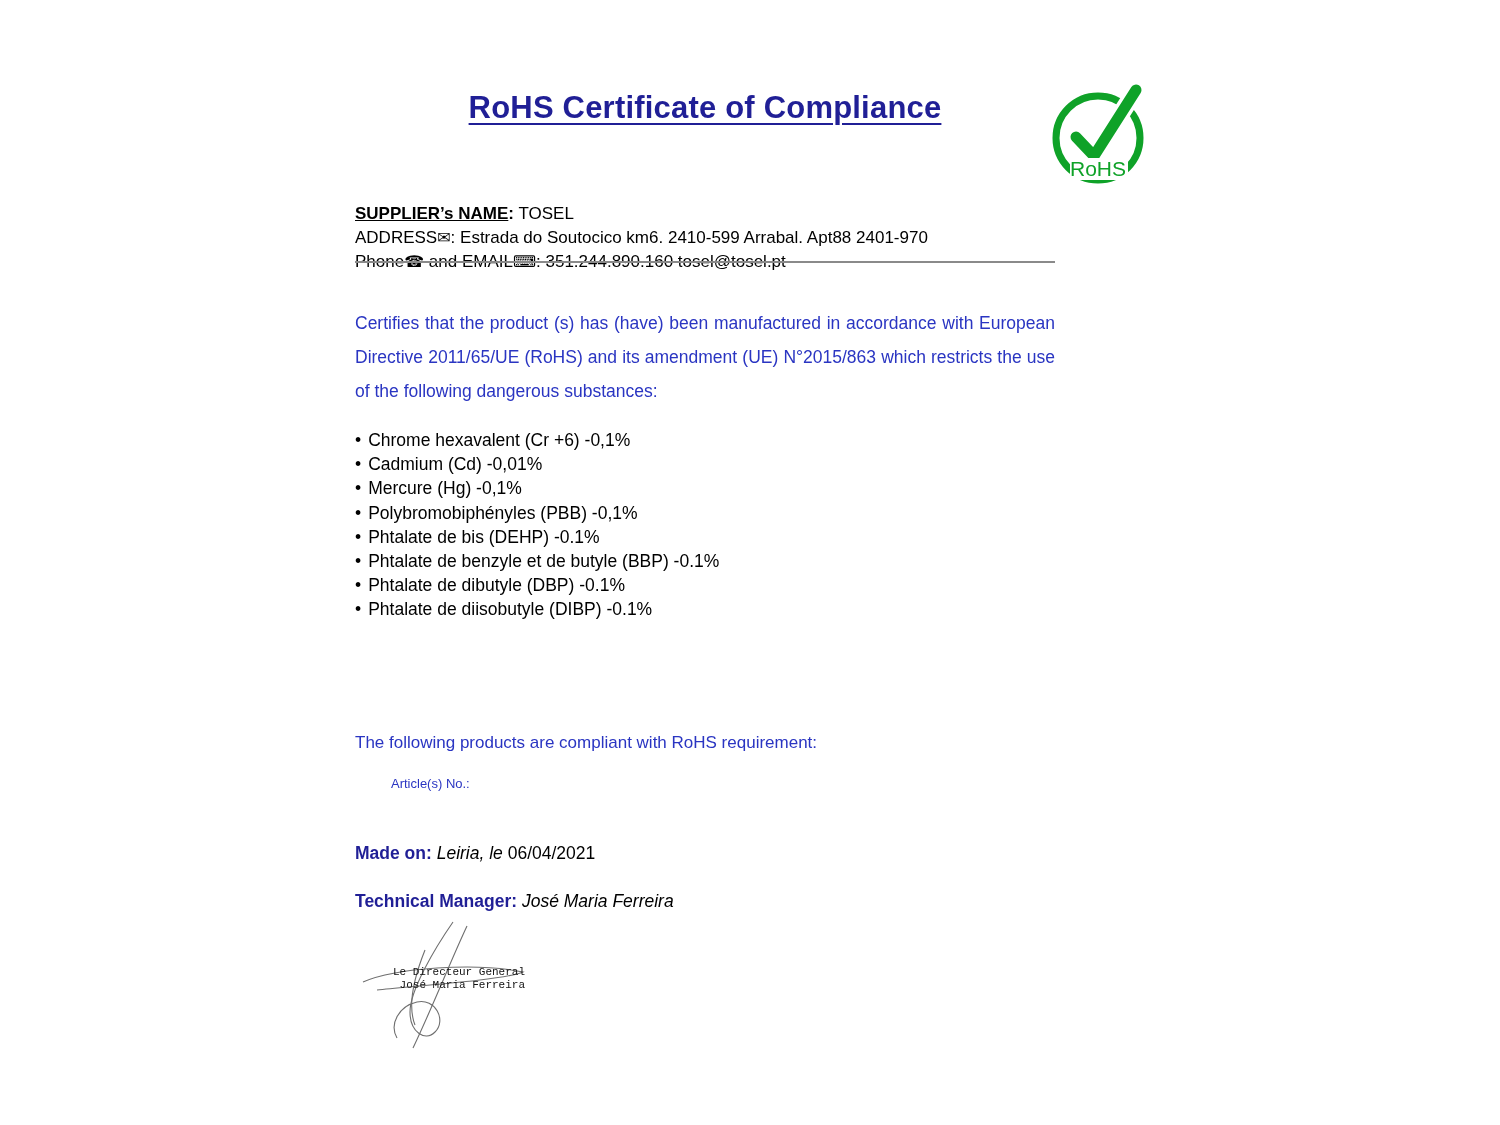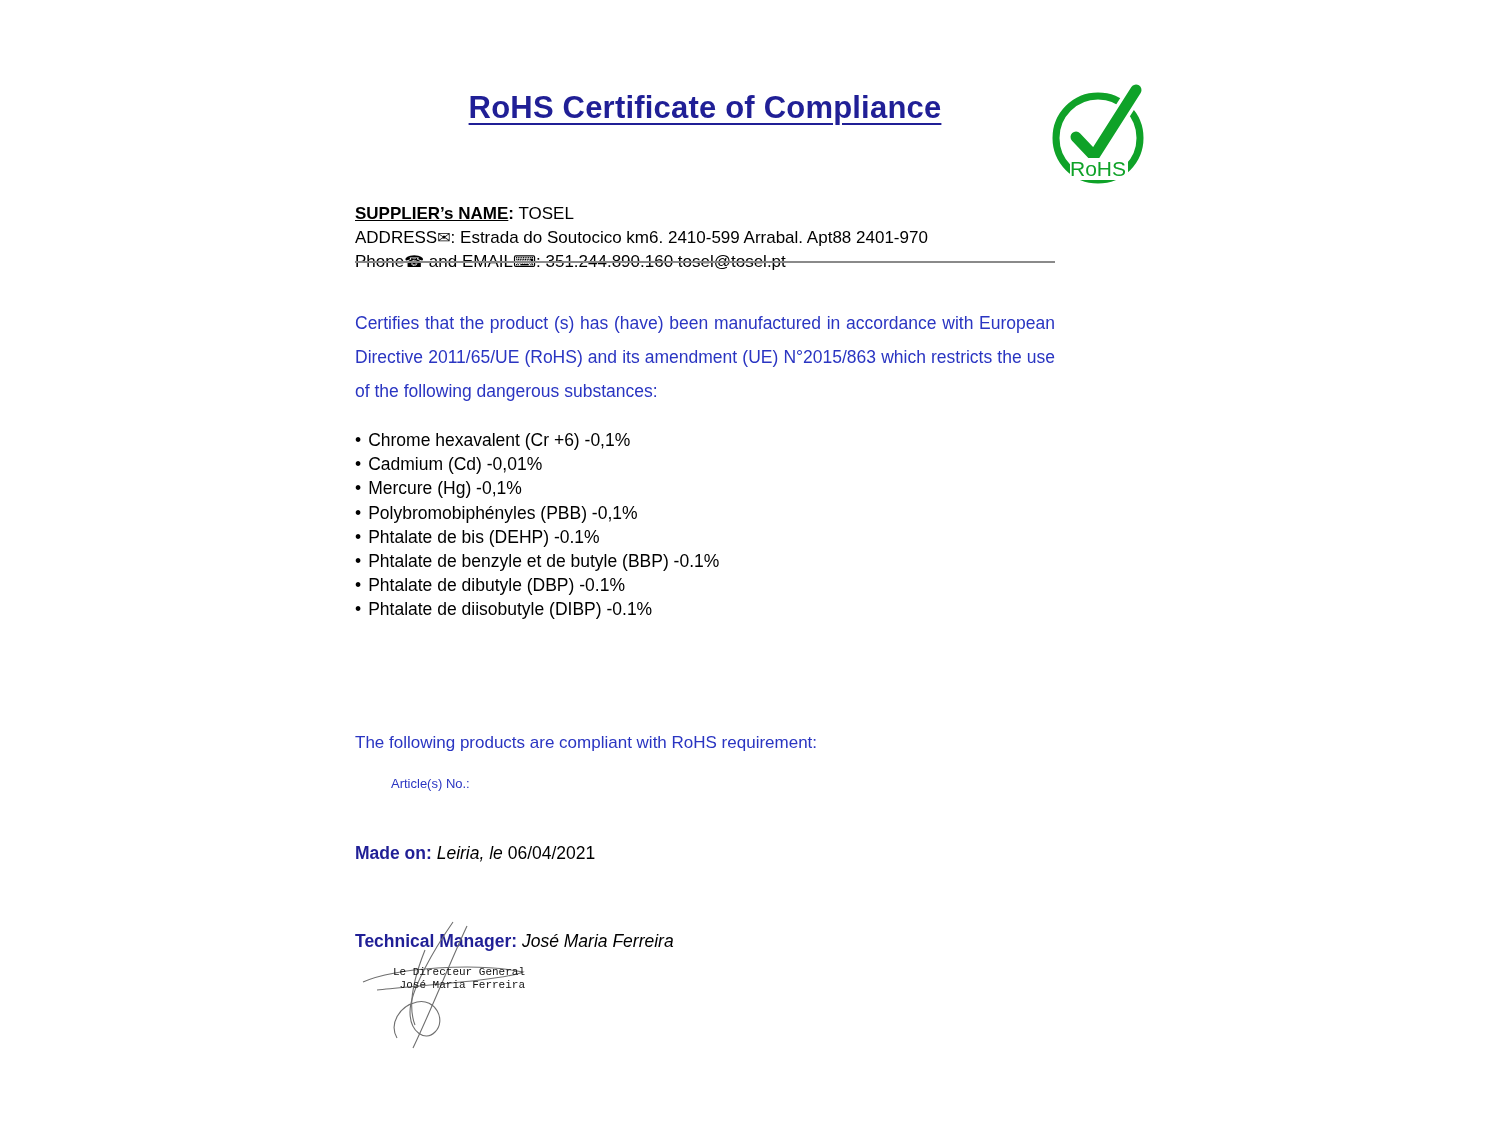--- a/index.html
+++ b/index.html
@@ -94,21 +94,20 @@
     left: 355px; top: 843px; width: 760px;
     font-size: 17.5px;
   }
   .made-on .lbl { font-weight: bold; color: var(--title-blue); }
   .made-on .place { font-style: italic; }
 
   .tech-mgr {
     position: absolute;
     left: 355px; top: 891px; width: 760px;
     font-size: 17.5px;
-    margin-top: 40px;
   }
   .tech-mgr .lbl { font-weight: bold; color: var(--title-blue); }
   .tech-mgr .name { font-style: italic; }
 
   .signature {
     position: absolute;
     left: 355px; top: 920px;
     width: 180px; height: 135px;
   }
   .signature svg { position: absolute; left: 0; top: 0; }

